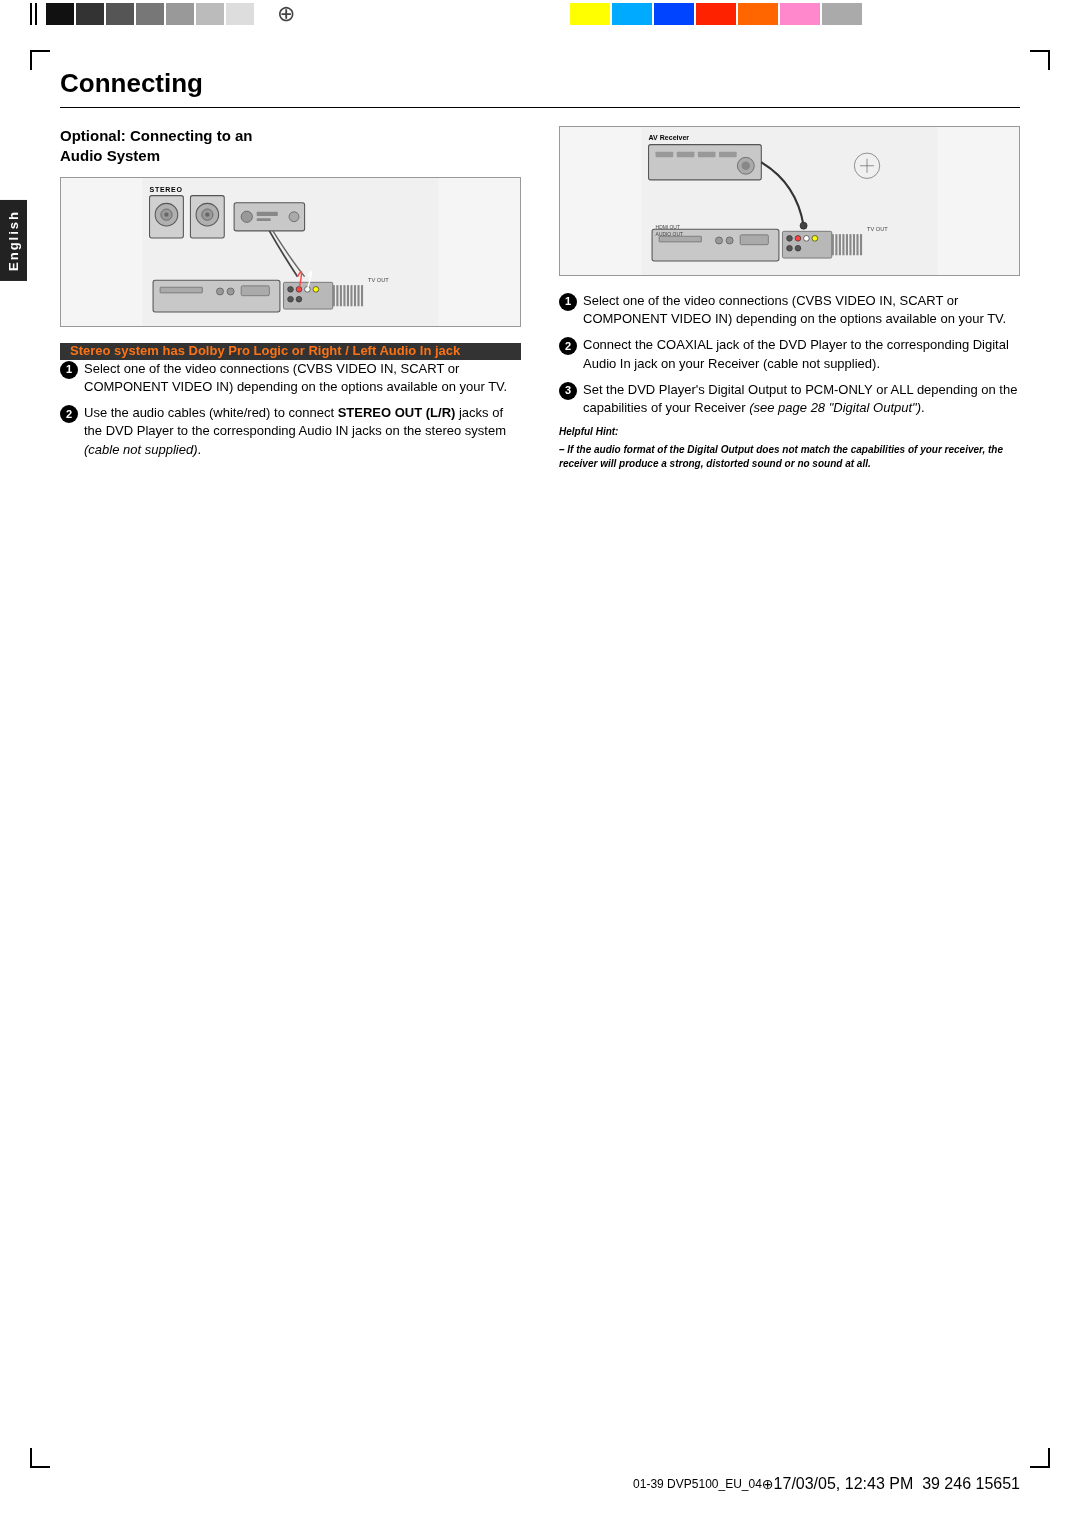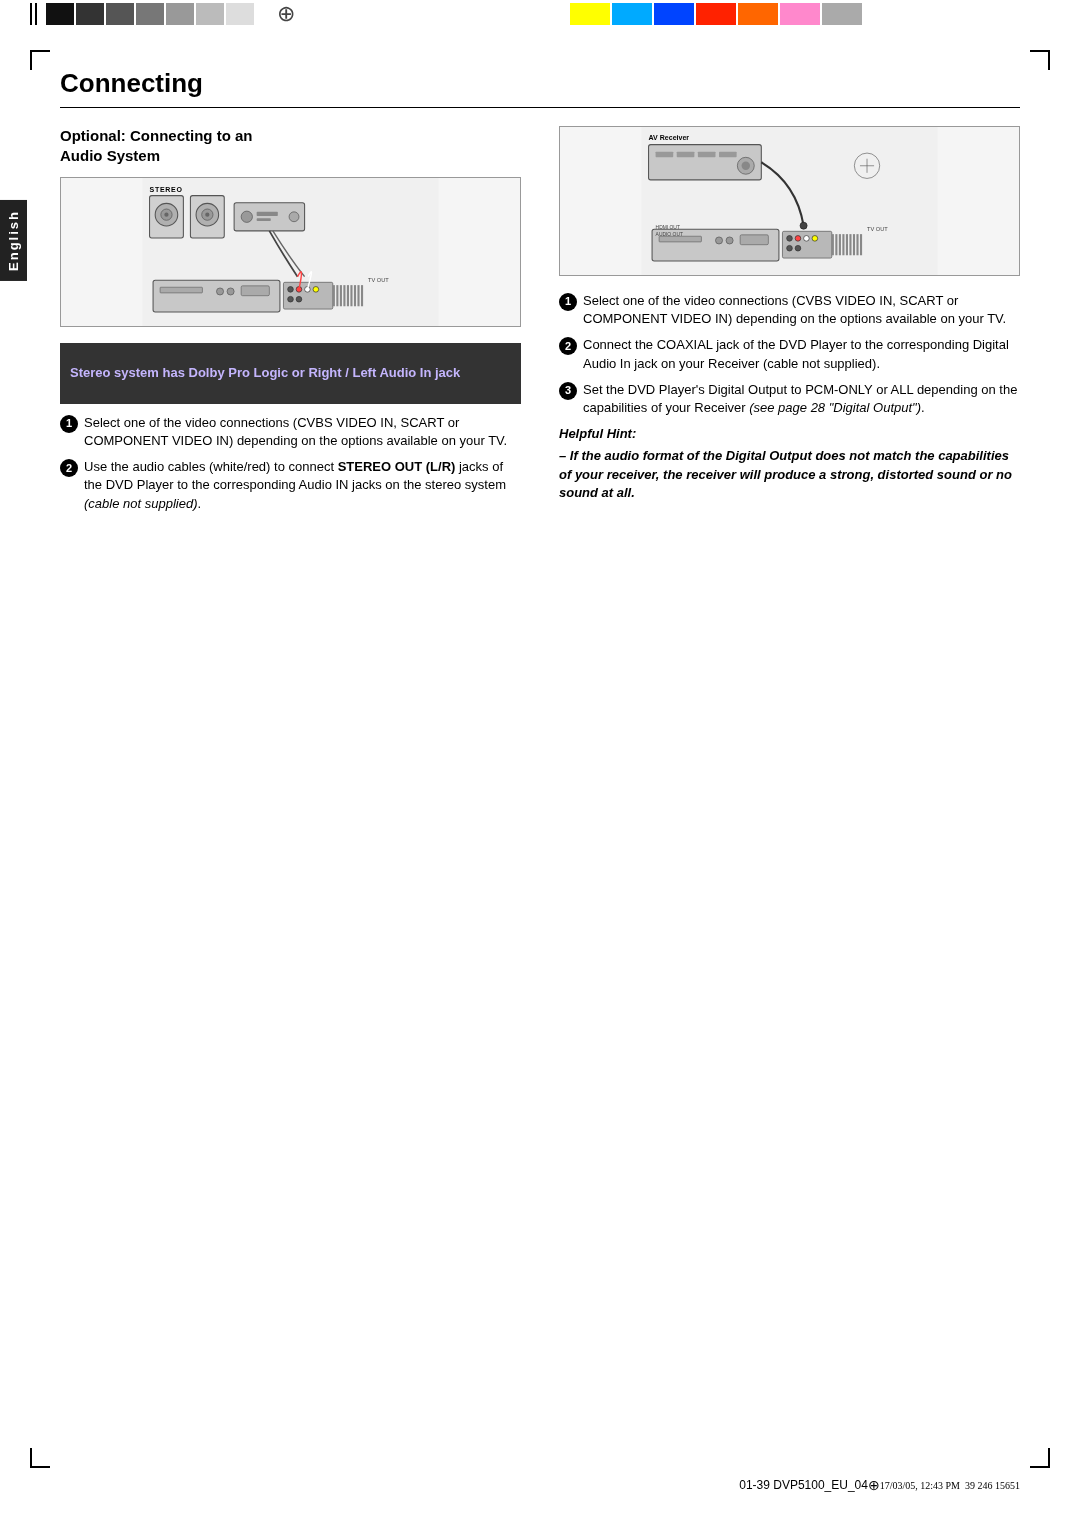--- a/index.html
+++ b/index.html
@@ -90,25 +90,24 @@
       position: relative;
       overflow: hidden;
       display: flex;
       align-items: center;
       justify-content: center;
     }
 
     
     .instruction-box-dark {
       background: #333;
-      color: #c4b5fd;
-      padding: 22px 10px;
+      color: #f97316;
+      padding: 0 10px;
       font-size: 13px;
       font-weight: bold;
-      margin-bottom: 10px;
       line-height: 1.3;
     }
 
     
     .numbered-list {
       list-style: none;
       padding: 0;
     }
     .numbered-list li {
       display: flex;
@@ -129,21 +128,21 @@
       color: #fff;
       font-size: 11px;
       font-weight: bold;
       margin-top: 1px;
       flex-shrink: 0;
     }
 
     
     .helpful-hint {
       margin-top: 4px;
-      font-size: 13px;
+      font-size: 10px;
       line-height: 1.4;
     }
     .helpful-hint .hint-title {
       font-style: italic;
       font-weight: bold;
       margin-bottom: 4px;
     }
     .helpful-hint .hint-text {
       font-style: italic;
       font-weight: bold;
@@ -160,22 +159,21 @@
       justify-content: flex-end;
       padding: 0 60px;
     }
     .footer-left {
       font-size: 12px;
     }
     .footer-center {
       font-size: 14px;
     }
     .footer-right {
-      font-size: 10px;
-      font-family: Liberation Serif, serif;
+      font-size: 16px;
     }
 
     
     .corner-mark {
       position: absolute;
       width: 20px;
       height: 20px;
       border-color: #000;
       border-style: solid;
     }

